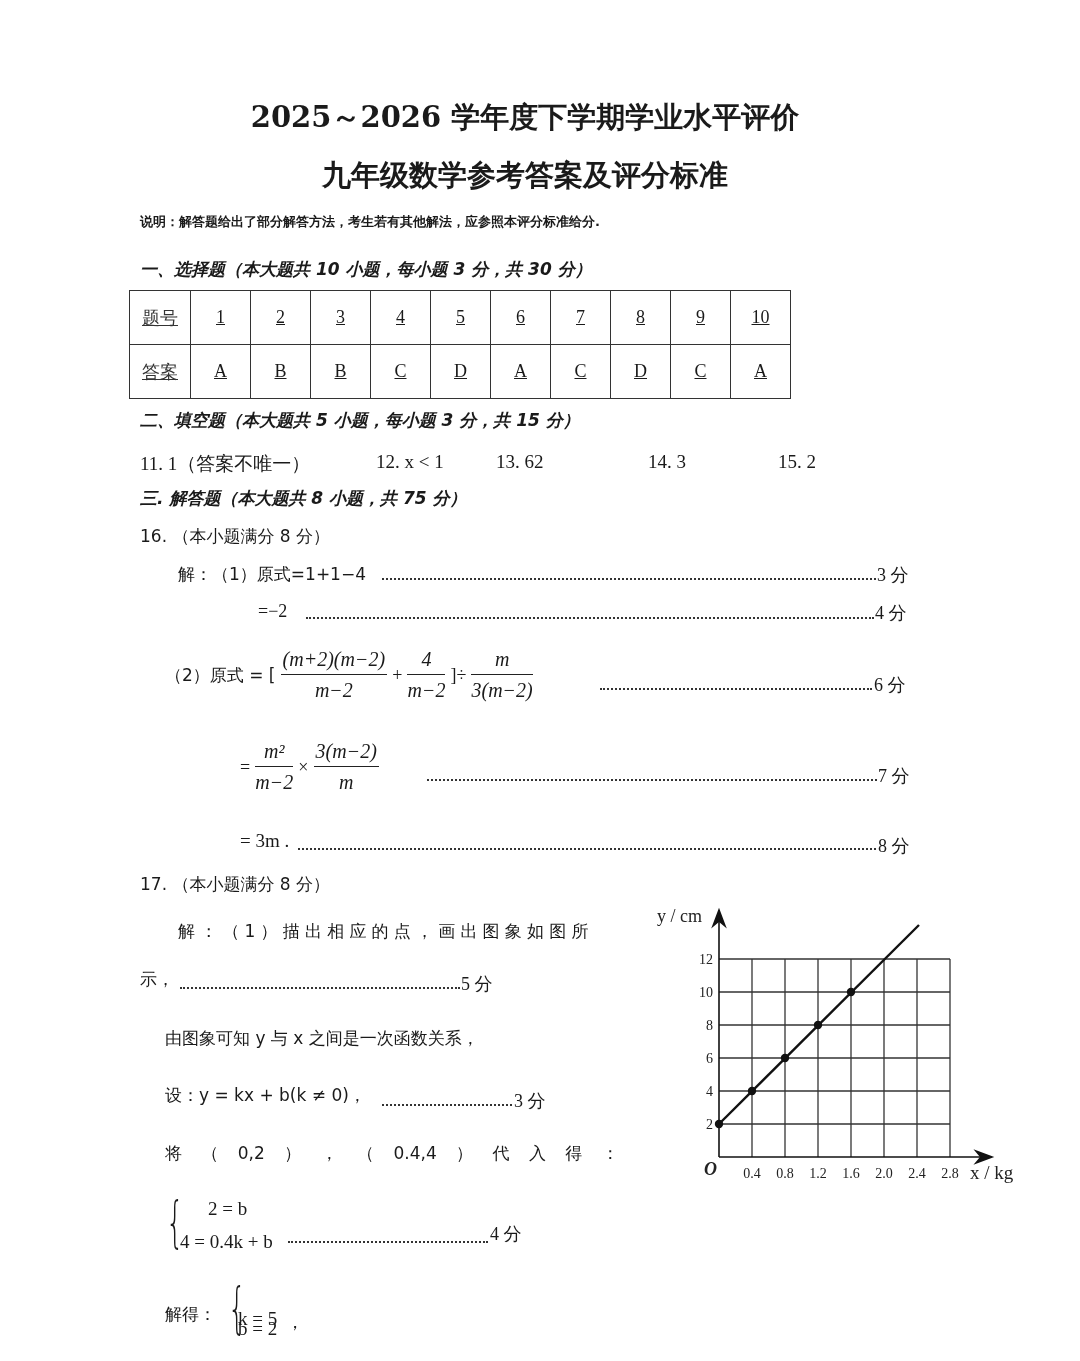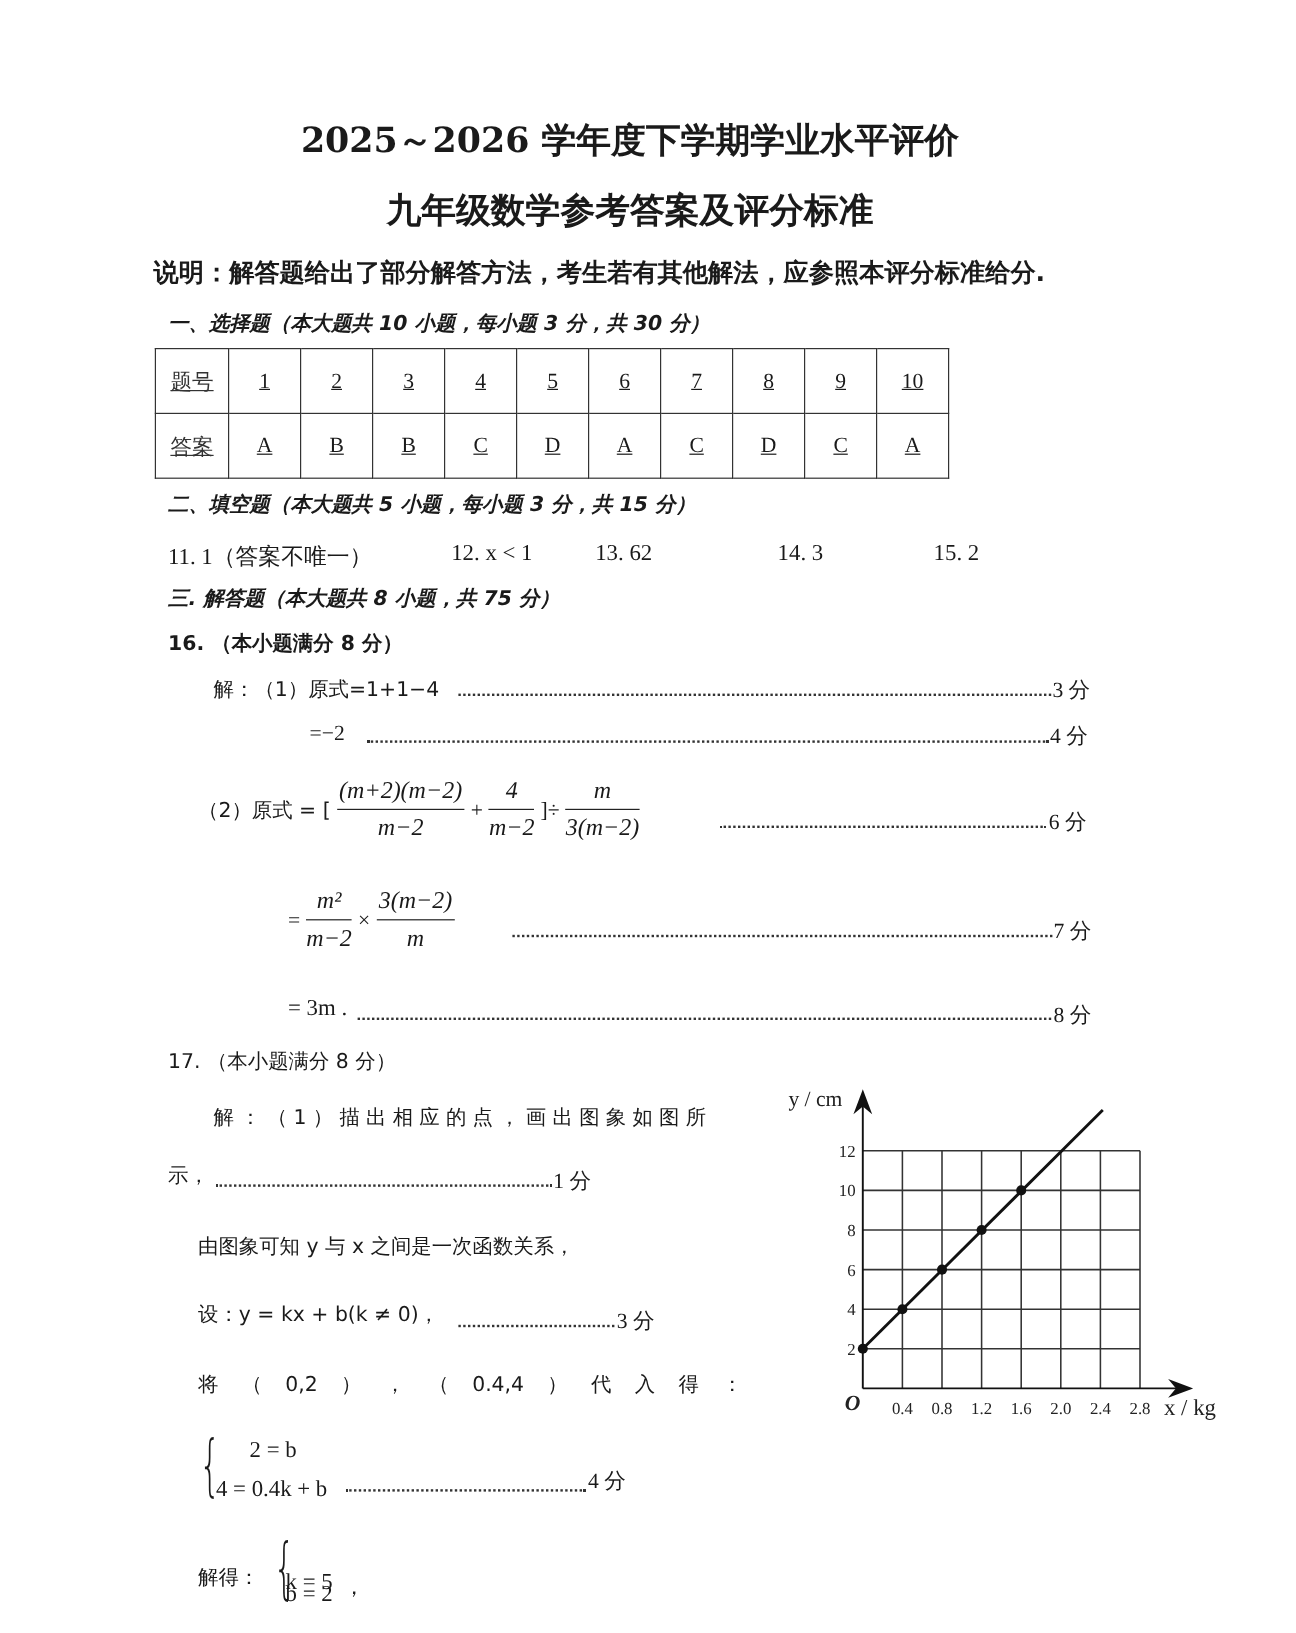--- a/index.html
+++ b/index.html
@@ -1,21 +1,21 @@
 <!DOCTYPE html>
 <html><head>
 <meta charset="utf-8">
 <style>
   html, body { margin:0; padding:0; background:#ffffff; }
   body { width:1080px; height:1361px; position:relative; overflow:hidden;
          font-family:"DejaVu Serif","Liberation Serif",serif; color:#1a1a1a; }
   .abs { position:absolute; white-space:nowrap; }
   .title1 { left:0; width:1050px; top:98px; text-align:center; font-size:29px; font-weight:bold; }
   .title2 { left:0; width:1050px; top:156px; text-align:center; font-size:29px; font-weight:bold; }
-  .note { left:128px; top:213px; font-size:21px; font-weight:bold; font-family:"DejaVu Sans","Liberation Sans",sans-serif; }
+  .note { left:140px; top:213px; font-size:13px; font-weight:bold; font-family:"DejaVu Sans","Liberation Sans",sans-serif; }
   .sec { font-size:17px; font-weight:bold; font-family:"DejaVu Sans","Liberation Sans",sans-serif;font-style:italic; }
   table.ans { position:absolute; left:129px; top:290px; border-collapse:collapse; }
   table.ans td { border:1.5px solid #333; width:59px; height:53px; text-align:center;
                  font-size:18px; font-family:"Liberation Serif",serif; padding:0;text-decoration:underline; }
   table.ans td.hd { width:60px; font-size:18px; color:#333; font-family:"DejaVu Sans",sans-serif; }
   .fill { top:451px; font-size:19px; font-family:"Liberation Serif",serif; }
   .txt { font-size:18px; font-family:"Liberation Serif",serif; }
   .cjk { font-family:"DejaVu Sans","Liberation Sans",sans-serif; font-size:17px; }
   .dots { position:absolute; border-bottom:2px dotted #333; height:0; }
   .pts { font-size:18px; font-family:"Liberation Serif",serif; }
@@ -66,21 +66,21 @@
 
 <div class="abs sec" style="left:140px;top:409px;">二、填空题（本大题共 5 小题，每小题 3 分，共 15 分）</div>
 <div class="abs fill" style="left:140px;">11. 1（答案不唯一）</div>
 <div class="abs fill" style="left:376px;">12. x &lt; 1</div>
 <div class="abs fill" style="left:496px;">13.  62</div>
 <div class="abs fill" style="left:648px;">14.  3</div>
 <div class="abs fill" style="left:778px;font-family:Liberation Serif, serif;">15. 2</div>
 
 <div class="abs sec" style="left:140px;top:487px;">三. 解答题（本大题共 8 小题，共 75 分）</div>
 
-<div class="abs cjk" style="left:140px;top:525px;font-weight:bold;">16. （本小题满分 8 分）</div>
+<div class="abs cjk" style="left:140px;top:525px;">16. （本小题满分 8 分）</div>
 <div class="abs cjk" style="left:178px;top:563px;text-align:center;">解：（1）原式=1+1−4</div>
 <div class="dots" style="left:382px;width:494px;top:578px;"></div>
 <div class="abs pts" style="left:877px;top:563px;">3 分</div>
 
 <div class="abs txt" style="left:258px;top:601px;">=−2</div>
 <div class="dots" style="left:306px;width:568px;top:617px;"></div>
 <div class="abs pts" style="left:875px;top:601px;">4 分</div>
 
 <div class="abs" style="left:165px;top:648px;">
   <span class="cjk" style="vertical-align:middle;">（2）原式 = [</span>
@@ -103,21 +103,21 @@
 <div class="abs pts" style="left:878px;top:764px;">7 分</div>
 
 <div class="abs txt" style="left:240px;top:830px;font-size:19px;">= 3m .</div>
 <div class="dots" style="left:298px;width:578px;top:848px;"></div>
 <div class="abs pts" style="left:878px;top:834px;">8 分</div>
 
 <div class="abs cjk" style="left:140px;top:873px;">17. （本小题满分 8 分）</div>
 <div class="abs cjk" style="left:178px;top:920px;letter-spacing:5.2px;">解：（1）描出相应的点，画出图象如图所</div>
 <div class="abs cjk" style="left:140px;top:968px;">示，</div>
 <div class="dots" style="left:180px;width:280px;top:987px;"></div>
-<div class="abs pts" style="left:461px;top:972px;">1 分</div>
+<div class="abs pts" style="left:461px;top:972px;">5 分</div>
 
 <div class="abs cjk" style="left:165px;top:1027px;">由图象可知 y 与 x 之间是一次函数关系，</div>
 <div class="abs cjk" style="left:165px;top:1084px;">设：y = kx + b(k ≠ 0)，</div>
 <div class="dots" style="left:382px;width:130px;top:1104px;"></div>
 <div class="abs pts" style="left:514px;top:1089px;">3 分</div>
 
 <div class="abs cjk" style="left:165px;top:1142px;word-spacing:14px;">将 （ 0,2 ） ， （ 0.4,4 ） 代 入 得 ：</div>
 
 <div class="brace" style="left:166px;top:1194px;">{</div>
 <div class="abs txt" style="left:208px;top:1198px;font-size:19px;">2 = b</div>

